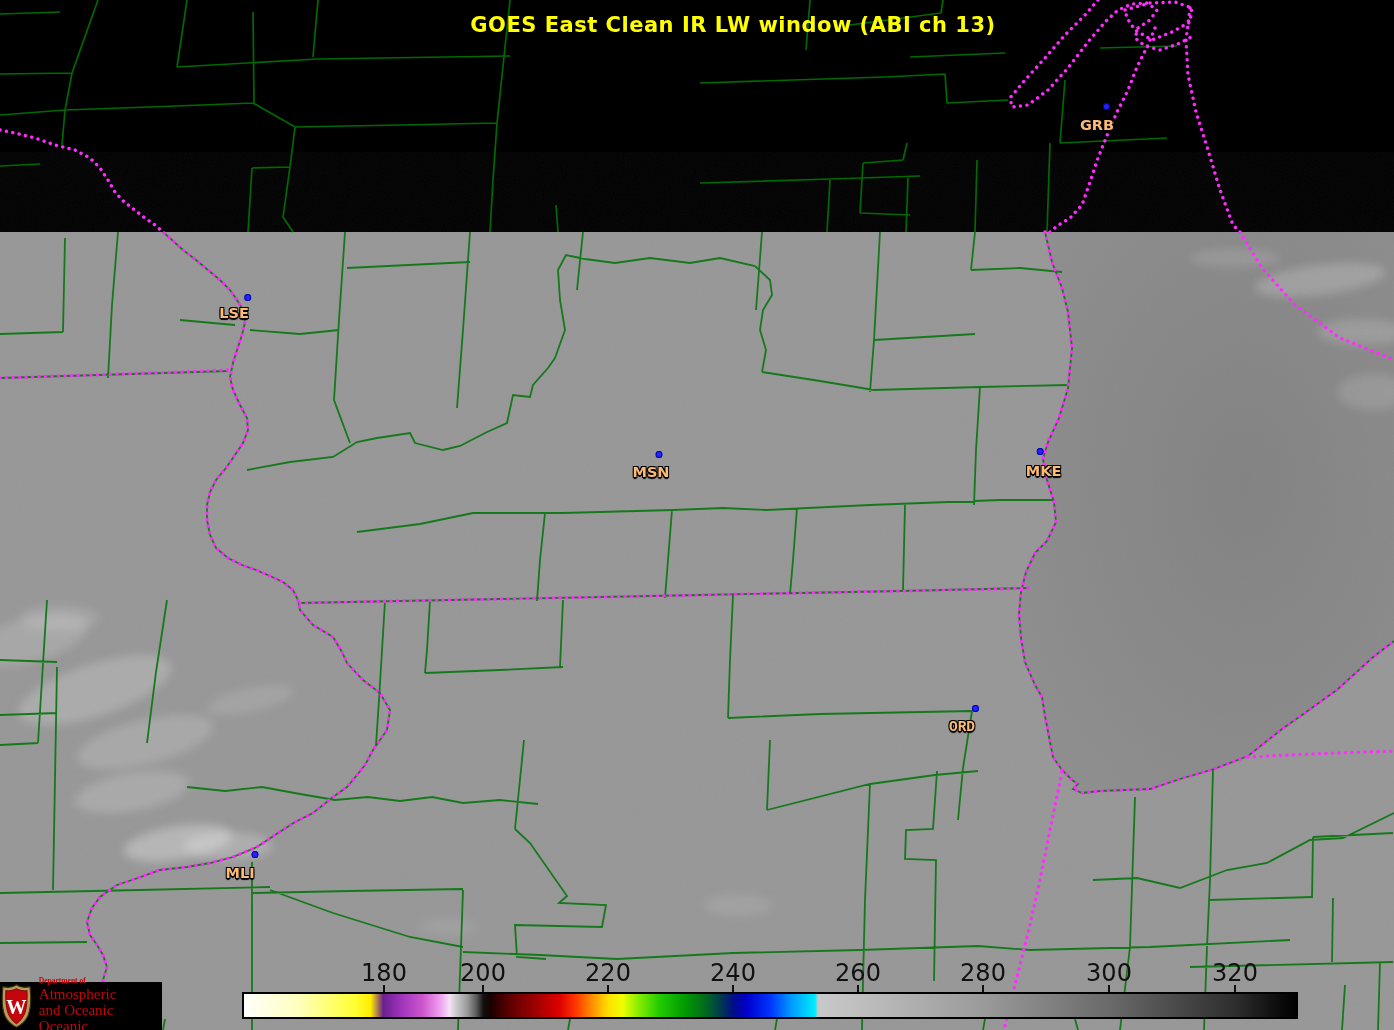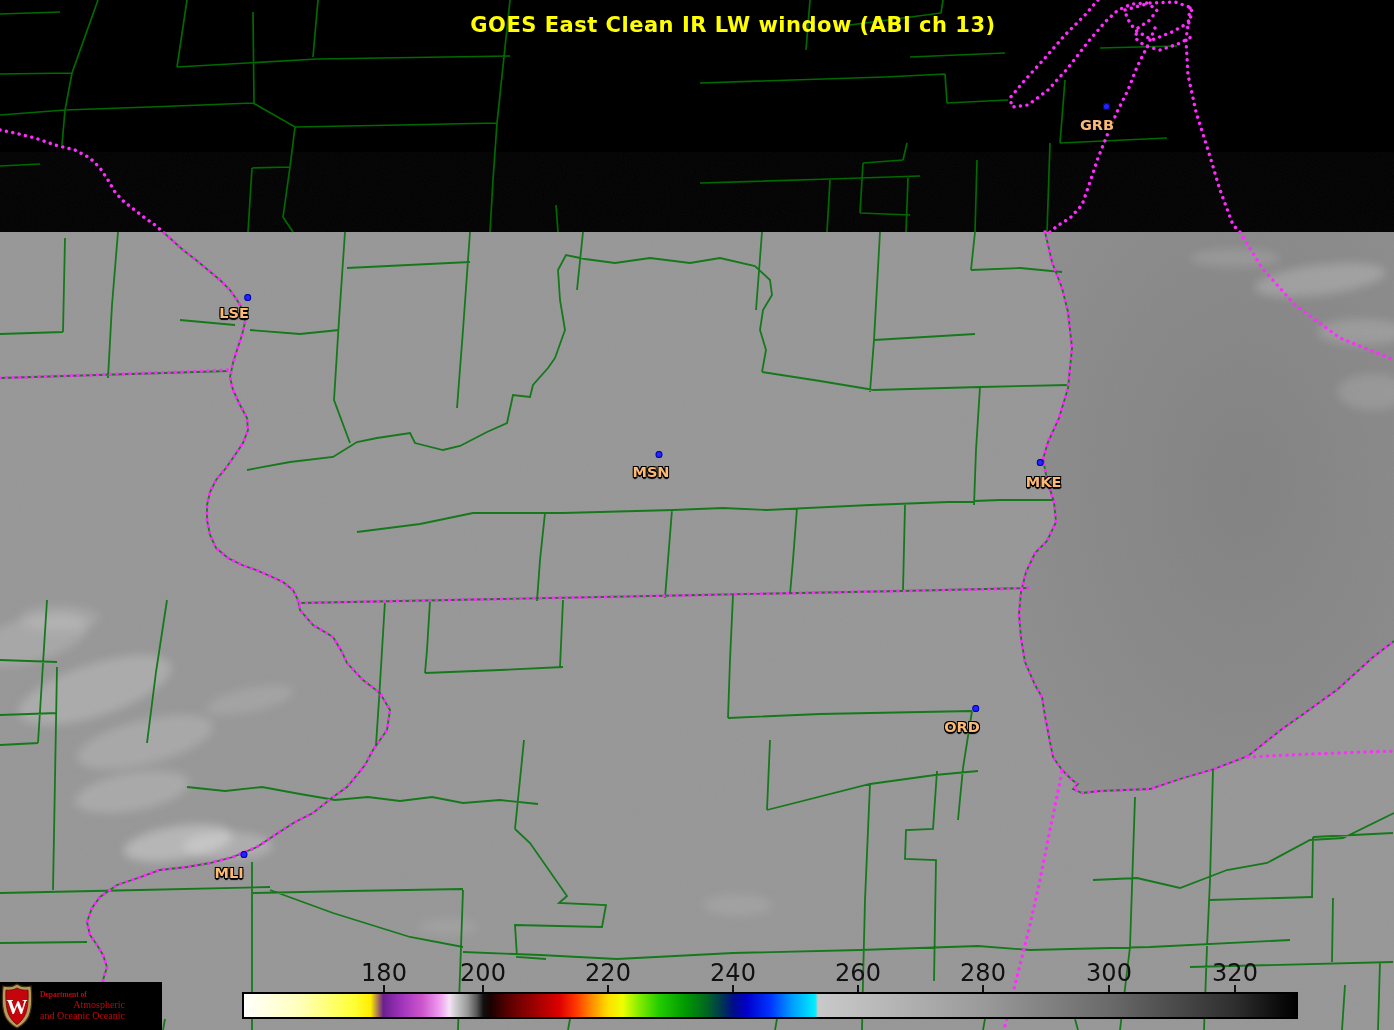--- a/index.html
+++ b/index.html
@@ -23,21 +23,21 @@
   .station .dot{
     position:absolute;width:7px;height:7px;border-radius:50%;
     background:#2424ff;box-shadow:0 0 0 1px #0000a0 inset;
   }
   .logo{
     position:absolute;left:0;top:982px;width:162px;height:48px;background:#000;
     z-index:8;display:flex;align-items:center;
   }
   .logo-text{margin-left:6px;color:#c5050c;font-family:"Liberation Serif","DejaVu Serif",serif;line-height:1.05;}
   .logo-text .dept{font-size:7.5px;font-weight:bold;margin-bottom:2px;}
-  .logo-text .l1,.logo-text .l2{font-size:10px;text-align:right;}
+  .logo-text .l1,.logo-text .l2{font-size:15px;}
 </style>
 </head>
 <body>
 
 <div id="screen">
 
   <svg id="map-svg" width="1394" height="1030" viewBox="0 0 1394 1030">
     <defs>
       <linearGradient id="cbar" x1="0" y1="0" x2="1" y2="0">
           <stop offset="0" stop-color="#ffffff"></stop>
@@ -221,23 +221,23 @@
   </svg>
 
   <div class="title-block">
     <div>GOES East Clean IR LW window (ABI ch 13)</div>
   </div>
 
   <div id="stations">
       <div class="station" style="left: 1097px; top: 125px;">GRB<span class="dot" style="left: calc(50% + 6px); top: -14px;"></span></div>
       <div class="station" style="left: 234px; top: 313px;">LSE<span class="dot" style="left: calc(50% + 10px); top: -11px;"></span></div>
       <div class="station" style="left: 645px; top: 472px; padding-left: 12px;">MSN<span class="dot" style="left: calc(50% + 10px); top: -13px;"></span></div>
-      <div class="station" style="left: 1029px; top: 482px; padding-left: 29px;">MKE<span class="dot" style="left: calc(50% + 8px); top: -15px;"></span></div>
-      <div class="station" style="left: 962px; top: 727px;">ORD<span class="dot" style="left: calc(50% + 10px); top: -14px;"></span></div>
-      <div class="station" style="left: 229px; top: 873px;">MLI<span class="dot" style="left: calc(50% + 11px); top: -14px;"></span></div>
+      <div class="station" style="left: 1029px; top: 471px; padding-left: 29px;">MKE<span class="dot" style="left: calc(50% + 8px); top: -15px;"></span></div>
+      <div class="station" style="left: 962px; top: 727px; font-family: Liberation Mono, monospace;">ORD<span class="dot" style="left: calc(50% + 10px); top: -14px;"></span></div>
+      <div class="station" style="left: 240px; top: 873px;">MLI<span class="dot" style="left: calc(50% + 11px); top: -14px;"></span></div>
     </div>
 
   <div class="logo">
     <svg width="34" height="46" viewBox="0 0 34 46">
       <path d="M17,1 C13,4 7,4 3,3 C2,12 2,26 5,33 C8,40 13,43 17,45 C21,43 26,40 29,33 C32,26 32,12 31,3 C27,4 21,4 17,1 Z" fill="#b89a5a" stroke="#3d2f14" stroke-width="1.2"></path>
       <path d="M17,5 C14,7 9,7.5 6,7 C5.5,14 6,25 8.5,31 C11,36.5 14,39.5 17,41.5 C20,39.5 23,36.5 25.5,31 C28,25 28.5,14 28,7 C25,7.5 20,7 17,5 Z" fill="#c5050c" stroke="#6b0408" stroke-width="0.8"></path>
       <text x="17" y="31" text-anchor="middle" font-family="Liberation Serif, DejaVu Serif, serif" font-size="21" font-weight="bold" fill="#ffffff">W</text>
     </svg>
     <div class="logo-text">
       <div class="dept">Department of</div>

